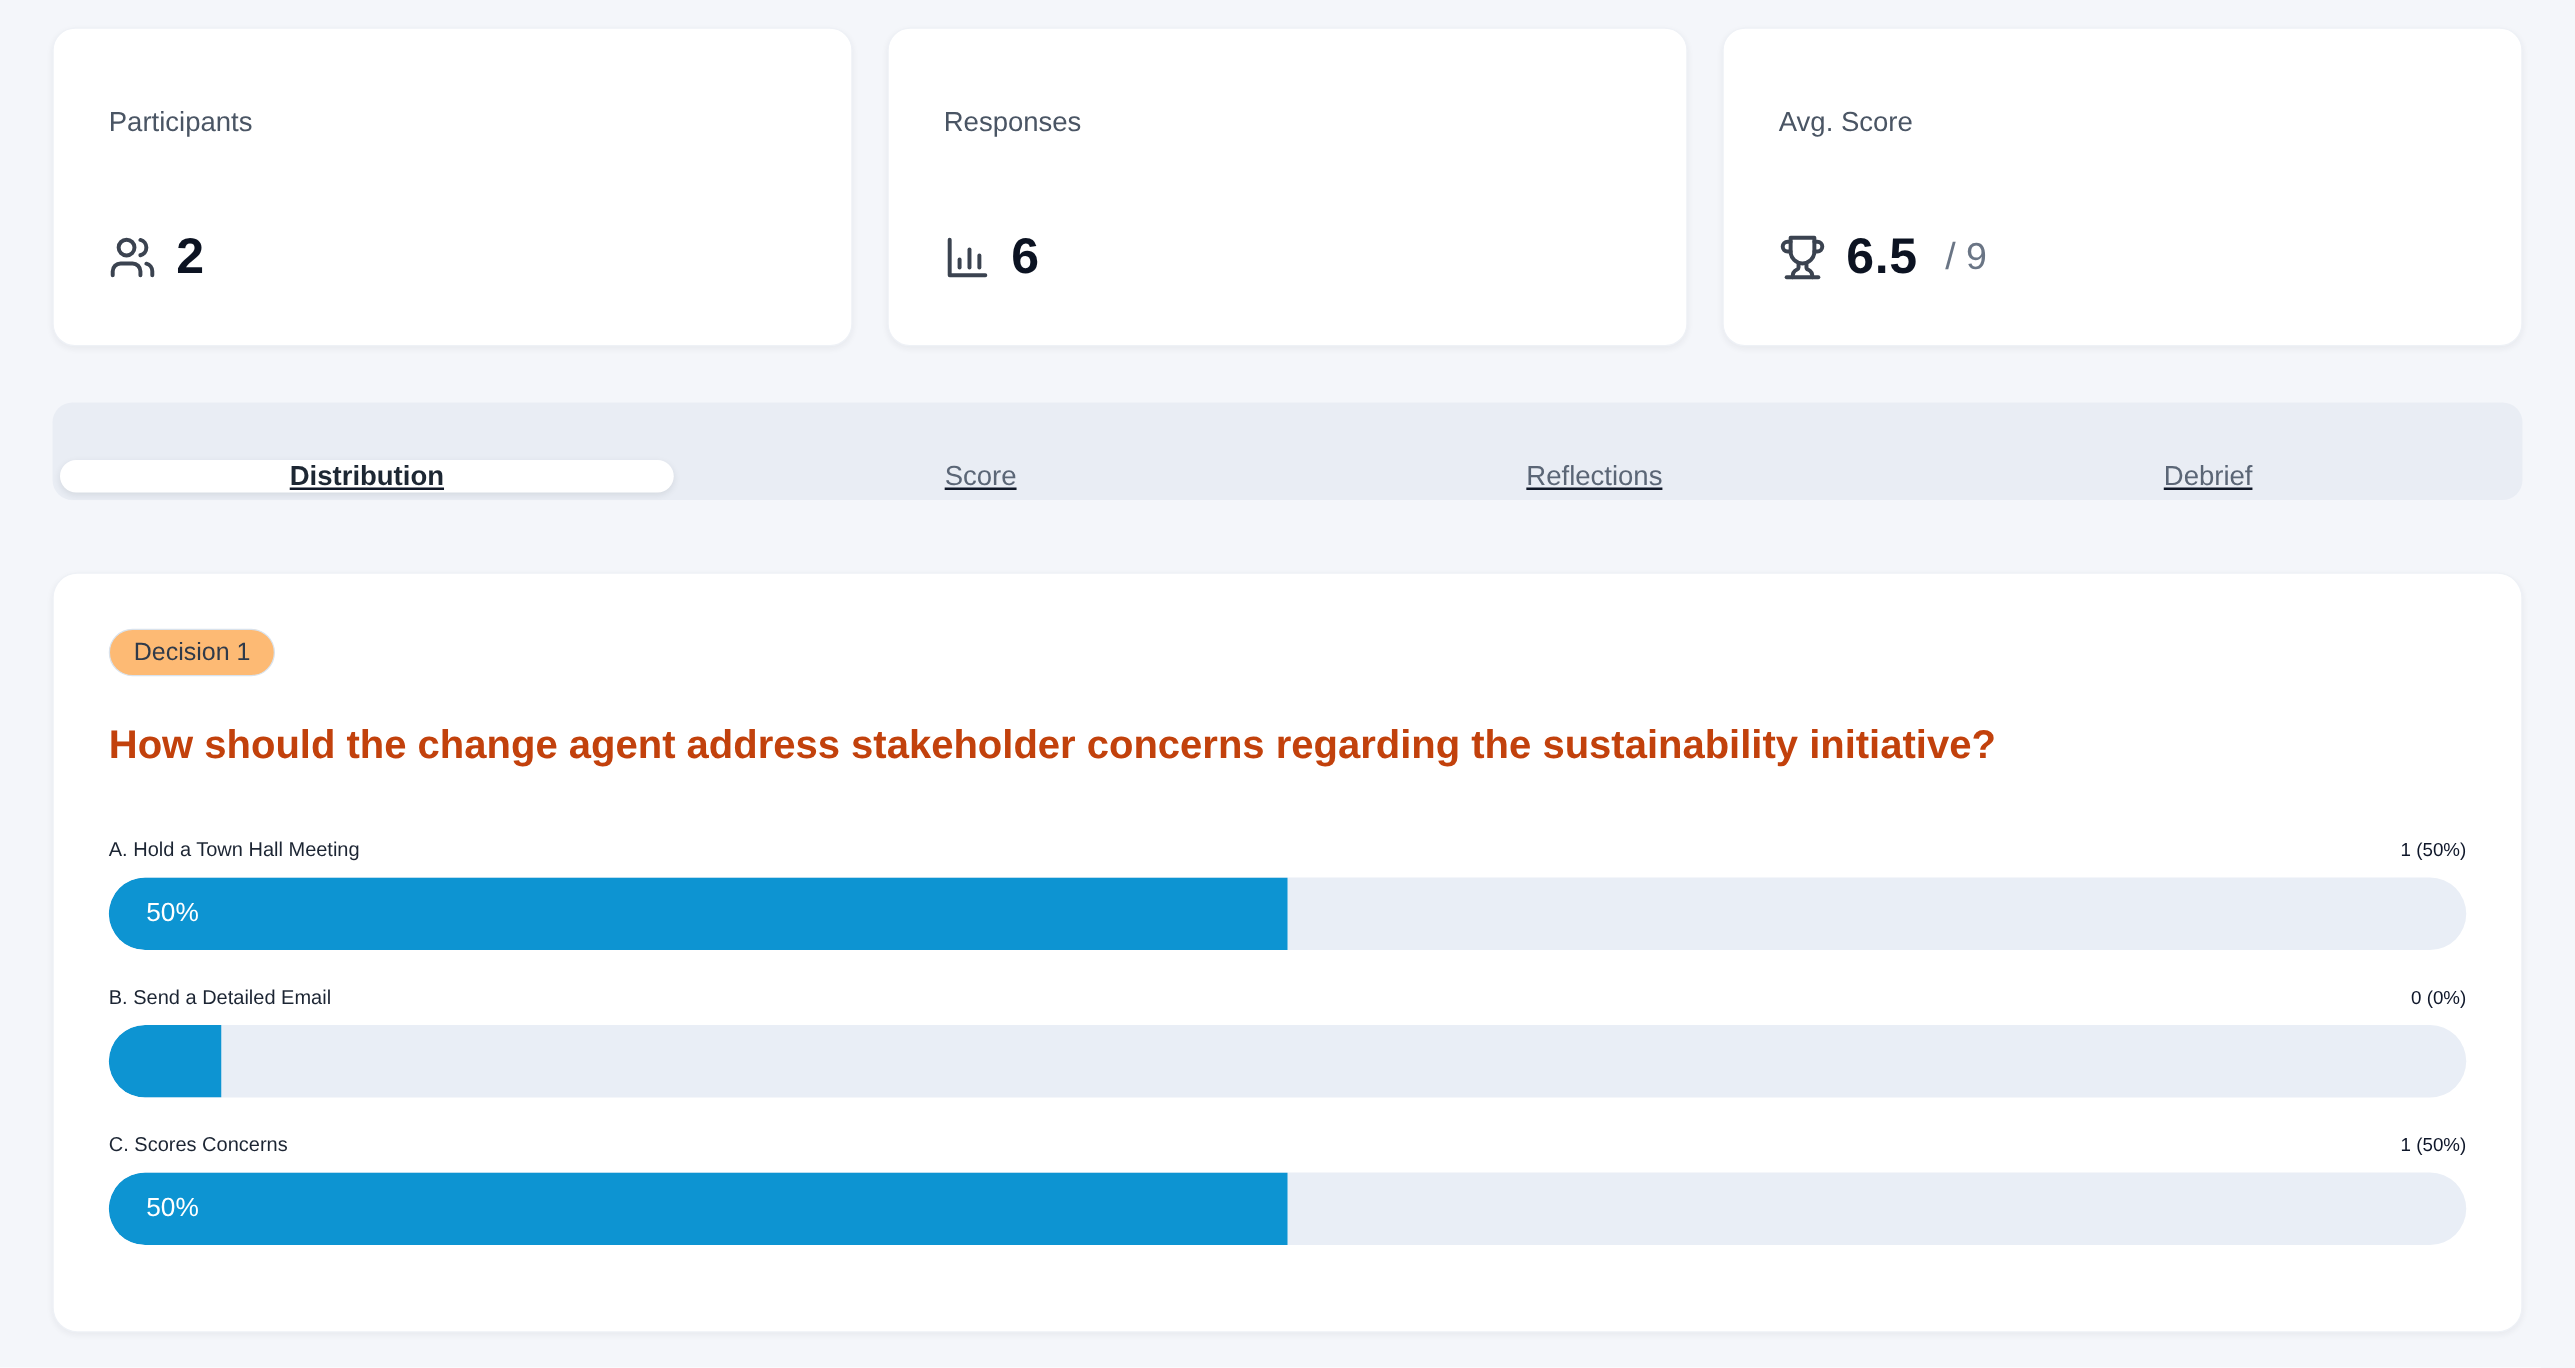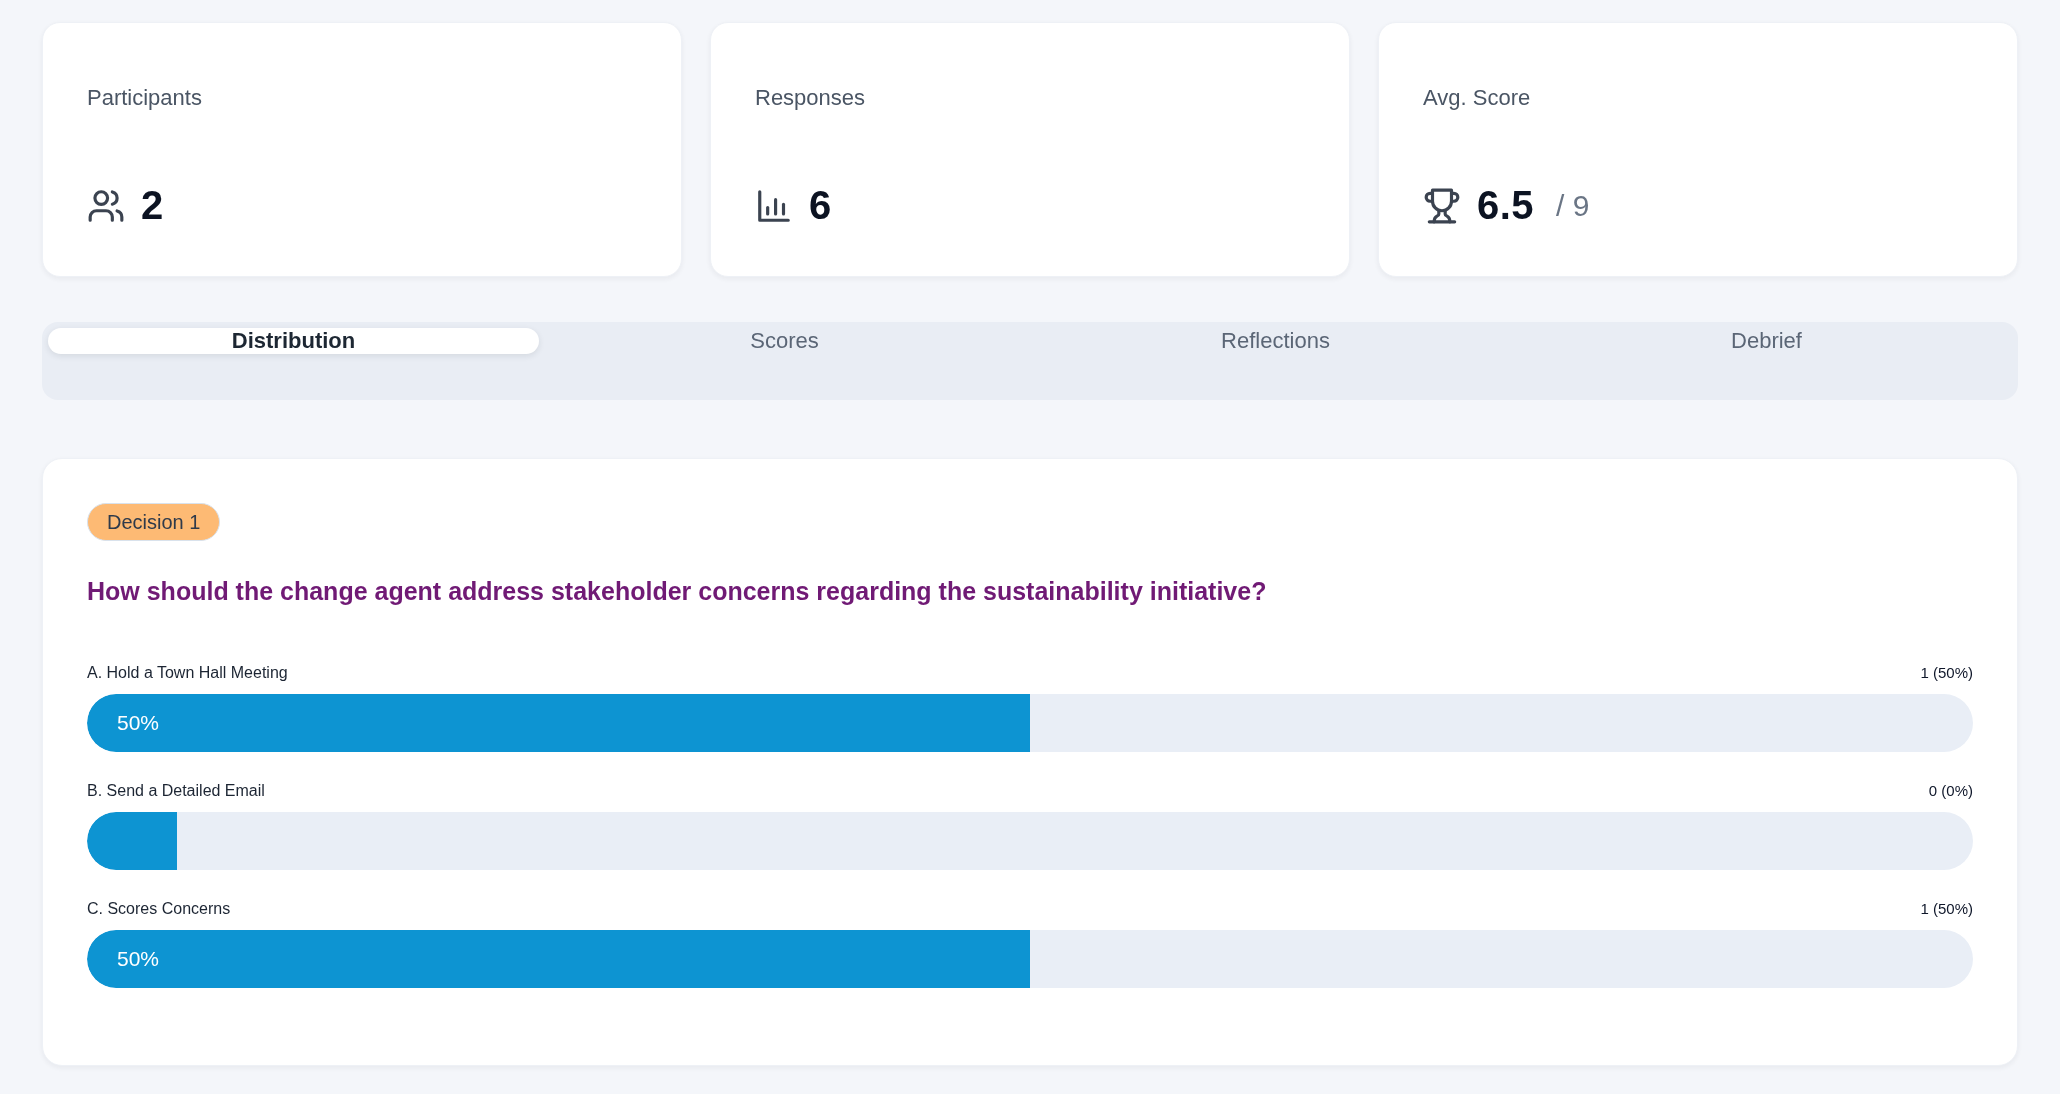--- a/index.html
+++ b/index.html
@@ -23,21 +23,21 @@
   .stat-label { font-size: 22px; color: #4a5564; }
   .stat-value-row { display: flex; align-items: center; gap: 16px; }
   .stat-icon { width: 38px; height: 38px; display: inline-flex; }
   .stat-icon svg { width: 38px; height: 38px; stroke: #3b4350; fill: none; stroke-width: 2; stroke-linecap: round; stroke-linejoin: round; }
   .stat-value { font-size: 40px; font-weight: bold; color: #0c1322; letter-spacing: .5px; }
   .stat-suffix { font-size: 30px; color: #6a7585; font-weight: 400; margin-left: 6px; }
 
   
   .tabbar {
     margin-top: 45px; height: 78px; background: #e9edf4;
-    border-radius: 16px; display: flex; align-items: flex-start; padding: 6px;
+    border-radius: 16px; display: flex; align-items: flex-end; padding: 6px; text-decoration: underline;
   }
   .tab {
     flex: 1; display: flex; align-items: center; justify-content: center;
     font-size: 22px; color: #5b6676; border-radius: 13px; cursor: pointer;
   }
   .tab.active {
     background: #ffffff; color: #1d2733; font-weight: 600;
     box-shadow: 0 2px 6px rgba(27,36,50,.10);
   }
 
@@ -45,21 +45,21 @@
   .main-card {
     margin-top: 58px; background: #ffffff; border: 1px solid #eef1f6;
     border-radius: 20px; box-shadow: 0 2px 5px rgba(27,36,50,.06);
     padding: 44px 44px 38px 44px; height: 608px;
   }
   .decision-badge {
     display: inline-block; height: 38px; line-height: 36px; padding: 0 19px;
     border: 1px solid #d9e2ec; border-radius: 999px;
     font-size: 20px; color: #2f3a4a; background: #fdba74;
   }
-  .question { margin-top: 36px; font-size: 25px; font-weight: bold; color: #701a75; }
+  .question { margin-top: 36px; font-size: 32px; font-weight: bold; color: #c2410c; }
   .options { margin-top: 58px; }
   .option { margin-top: 30px; }
   .option:first-child { margin-top: 0; }
   .option-head { display: flex; justify-content: space-between; align-items: baseline; }
   .option-label { font-size: 16px; color: #1c2533; }
   .option-count { font-size: 15px; color: #0f172a; }
   .bar-track {
     margin-top: 12px; height: 58px; background: #e9eef6;
     border-radius: 999px; overflow: hidden; position: relative;
   }
@@ -122,21 +122,21 @@
         </span>
         <span class="stat-value">6.5</span>
         <span class="stat-suffix">/ 9</span>
       </div>
     </div>
 
   </div>
 
   <div class="tabbar">
     <div class="tab active">Distribution</div>
-    <div class="tab">Scores</div>
+    <div class="tab">Score</div>
     <div class="tab">Reflections</div>
     <div class="tab">Debrief</div>
   </div>
 
   <div class="main-card">
     <span class="decision-badge">Decision 1</span>
     <div class="question">How should the change agent address stakeholder concerns regarding the sustainability initiative?</div>
 
     <div class="options">
 

